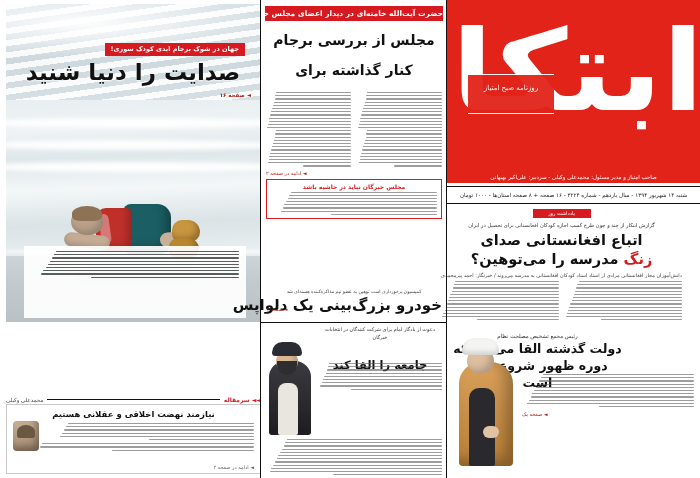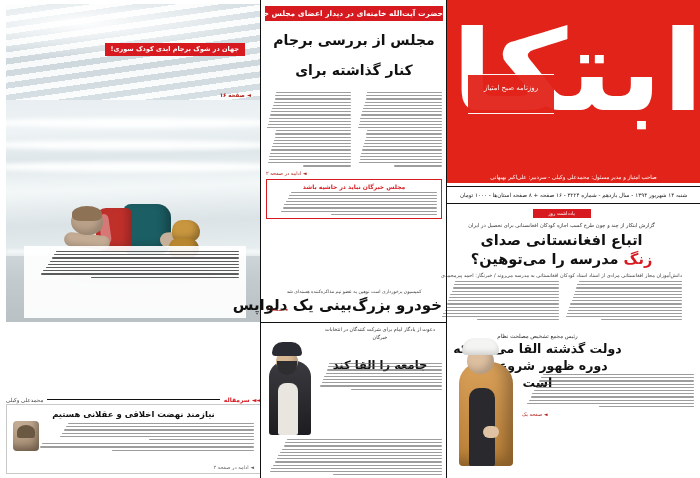--- a/index.html
+++ b/index.html
@@ -435,20 +435,21 @@
           <i style="width:93%"></i>
           <i style="width:94%"></i>
           <i style="width:64%"></i>
         </div>
     </div>
   </div>
 
   <div class="photo-banner">
     <div class="pb-wash"></div>
     <div class="pb-kicker">جهان در شوک برجام ابدی کودک سوری!</div>
+    <div class="pb-h1">صدایت را دنیا شنید</div>
     <div class="pb-tag">◄ صفحه ۱۶</div>
   </div>
 
   <div class="mainphoto">
     <div class="sea"></div>
     <div class="foam" style="top:18px"></div>
     <div class="foam" style="top:40px"></div>
     <div class="foam" style="top:62px"></div>
     <div class="sand"></div>
     <div class="wetline" style="top:150px"></div>

